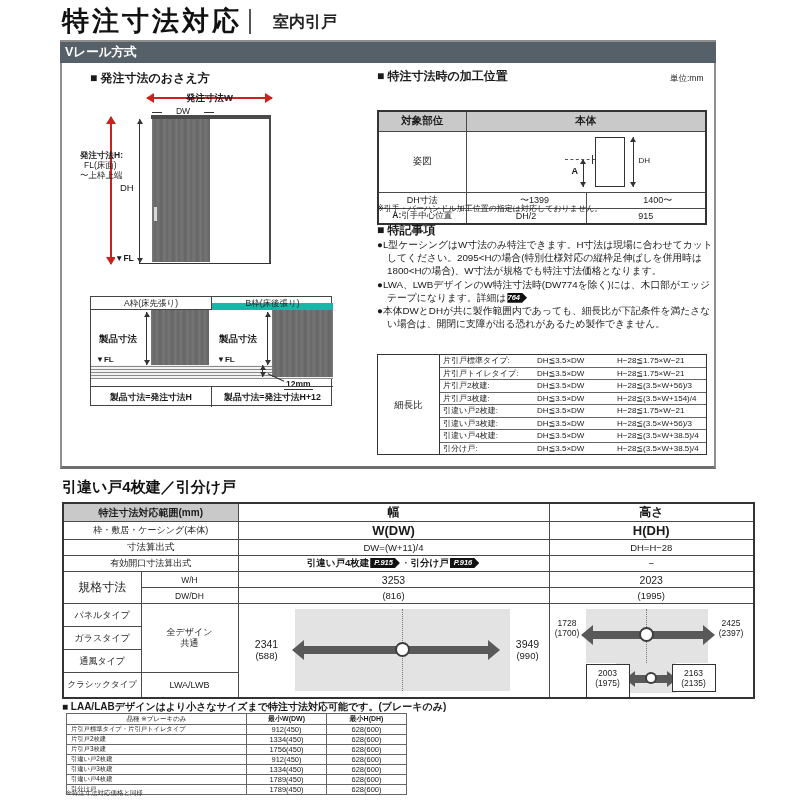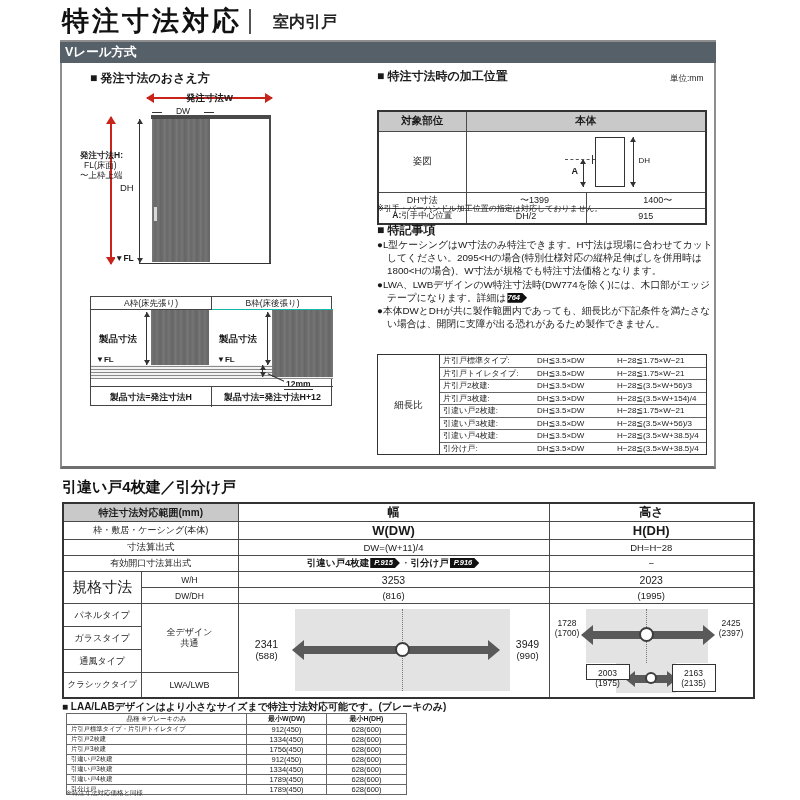--- a/index.html
+++ b/index.html
@@ -97,21 +97,21 @@
         <div class="b">発注寸法H:</div>
         <div style="padding-left:4px;">FL(床面)</div>
         <div>〜上枠上端</div>
       </div>
       <div class="abs b" style="left:53px;top:211px;font-size:8.5px;background:#fff;">▼FL</div>
       <div class="abs dimh" style="left:77px;top:221px;width:132px;"></div>
     </div>
 
     <div class="abs" style="left:28px;top:254px;width:242px;height:110px;border:1px solid #444;background:#fff;">
       <div class="abs c" style="left:0;top:0;width:121px;height:13px;border-bottom:1px solid #444;border-right:1px solid #444;font-size:8.5px;line-height:13px;">A枠(床先張り)</div>
-      <div class="abs c" style="left:121px;top:0;width:121px;height:13px;border-bottom:1px solid #14b8a6;font-size:8.5px;line-height:13px;">B枠(床後張り)</div>
+      <div class="abs c" style="left:121px;top:0;width:121px;height:13px;border-bottom:7px solid #14b8a6;font-size:8.5px;line-height:13px;">B枠(床後張り)</div>
 
       <div class="abs hatch" style="left:0;top:68px;width:242px;height:14px;"></div>
 
       <div class="abs wood" style="left:60px;top:13px;width:58px;height:55px;"></div>
       <div class="abs dimv" style="left:55px;top:15px;height:53px;"></div>
       <div class="abs b" style="left:8px;top:36px;font-size:9.5px;">製品寸法</div>
       <div class="abs b" style="left:5px;top:58px;font-size:8px;background:#fff;">▼FL</div>
 
       <div class="abs wood" style="left:181px;top:13px;width:61px;height:67px;"></div>
       <div class="abs dimv" style="left:176px;top:15px;height:53px;"></div>
@@ -245,21 +245,21 @@
       <td class="c" style="font-size:9.5px;">DH=H−28</td>
     </tr>
     <tr style="height:16px;">
       <td class="c" colspan="2" style="font-size:9px;">有効開口寸法算出式</td>
       <td class="c" style="font-size:9.5px;">
         <span class="b">引違い戸4枚建</span><span class="badge">P.915</span><span>・</span><span class="b">引分け戸</span><span class="badge">P.916</span>
       </td>
       <td class="c" style="font-size:9.5px;">−</td>
     </tr>
     <tr style="height:16px;">
-      <td class="c" rowspan="2" style="font-size:15px;">規格寸法</td>
+      <td class="c" rowspan="2" style="font-size:12px;">規格寸法</td>
       <td class="c" style="font-size:8.5px;">W/H</td>
       <td class="c" style="font-size:10.5px;">3253</td>
       <td class="c" style="font-size:10.5px;">2023</td>
     </tr>
     <tr style="height:16px;">
       <td class="c" style="font-size:8.5px;">DW/DH</td>
       <td class="c" style="font-size:9.5px;">(816)</td>
       <td class="c" style="font-size:9.5px;">(1995)</td>
     </tr>
     <tr style="height:23px;">
@@ -291,21 +291,21 @@
           <div class="abs band" style="left:36px;top:5px;width:122px;height:54px;"></div>
           <div class="abs dotl" style="left:96px;top:5px;height:84px;"></div>
           <div class="abs rng" style="left:42px;top:27px;width:112px;"></div>
           <div class="abs rcirc" style="left:89px;top:23px;width:15px;height:15px;"></div>
           <div class="abs c" style="left:160px;top:14px;width:43px;font-size:8.5px;line-height:10px;">
             <div>2425</div>
                 <div>(2397)</div>
           </div>
           <div class="abs band" style="left:66px;top:59px;width:60px;height:30px;"></div>
           <div class="abs rng small" style="left:84px;top:71px;width:34px;"></div>
-          <div class="abs c" style="left:36px;top:60px;width:44px;height:16px;background:#fff;border:1px solid #333;font-size:8.5px;line-height:10px;padding-top:3px;">
+          <div class="abs c" style="left:36px;top:60px;width:44px;height:35px;background:#fff;border:1px solid #333;font-size:8.5px;line-height:10px;padding-top:3px;">
             <div>2003</div>
                 <div>(1975)</div>
           </div>
           <div class="abs c" style="left:122px;top:60px;width:44px;height:28px;background:#fff;border:1px solid #333;font-size:8.5px;line-height:10px;padding-top:3px;">
             <div>2163</div>
                 <div>(2135)</div>
           </div>
           <div class="abs rcirc" style="left:95px;top:68px;width:12px;height:12px;"></div>
         </div>
       </td>

